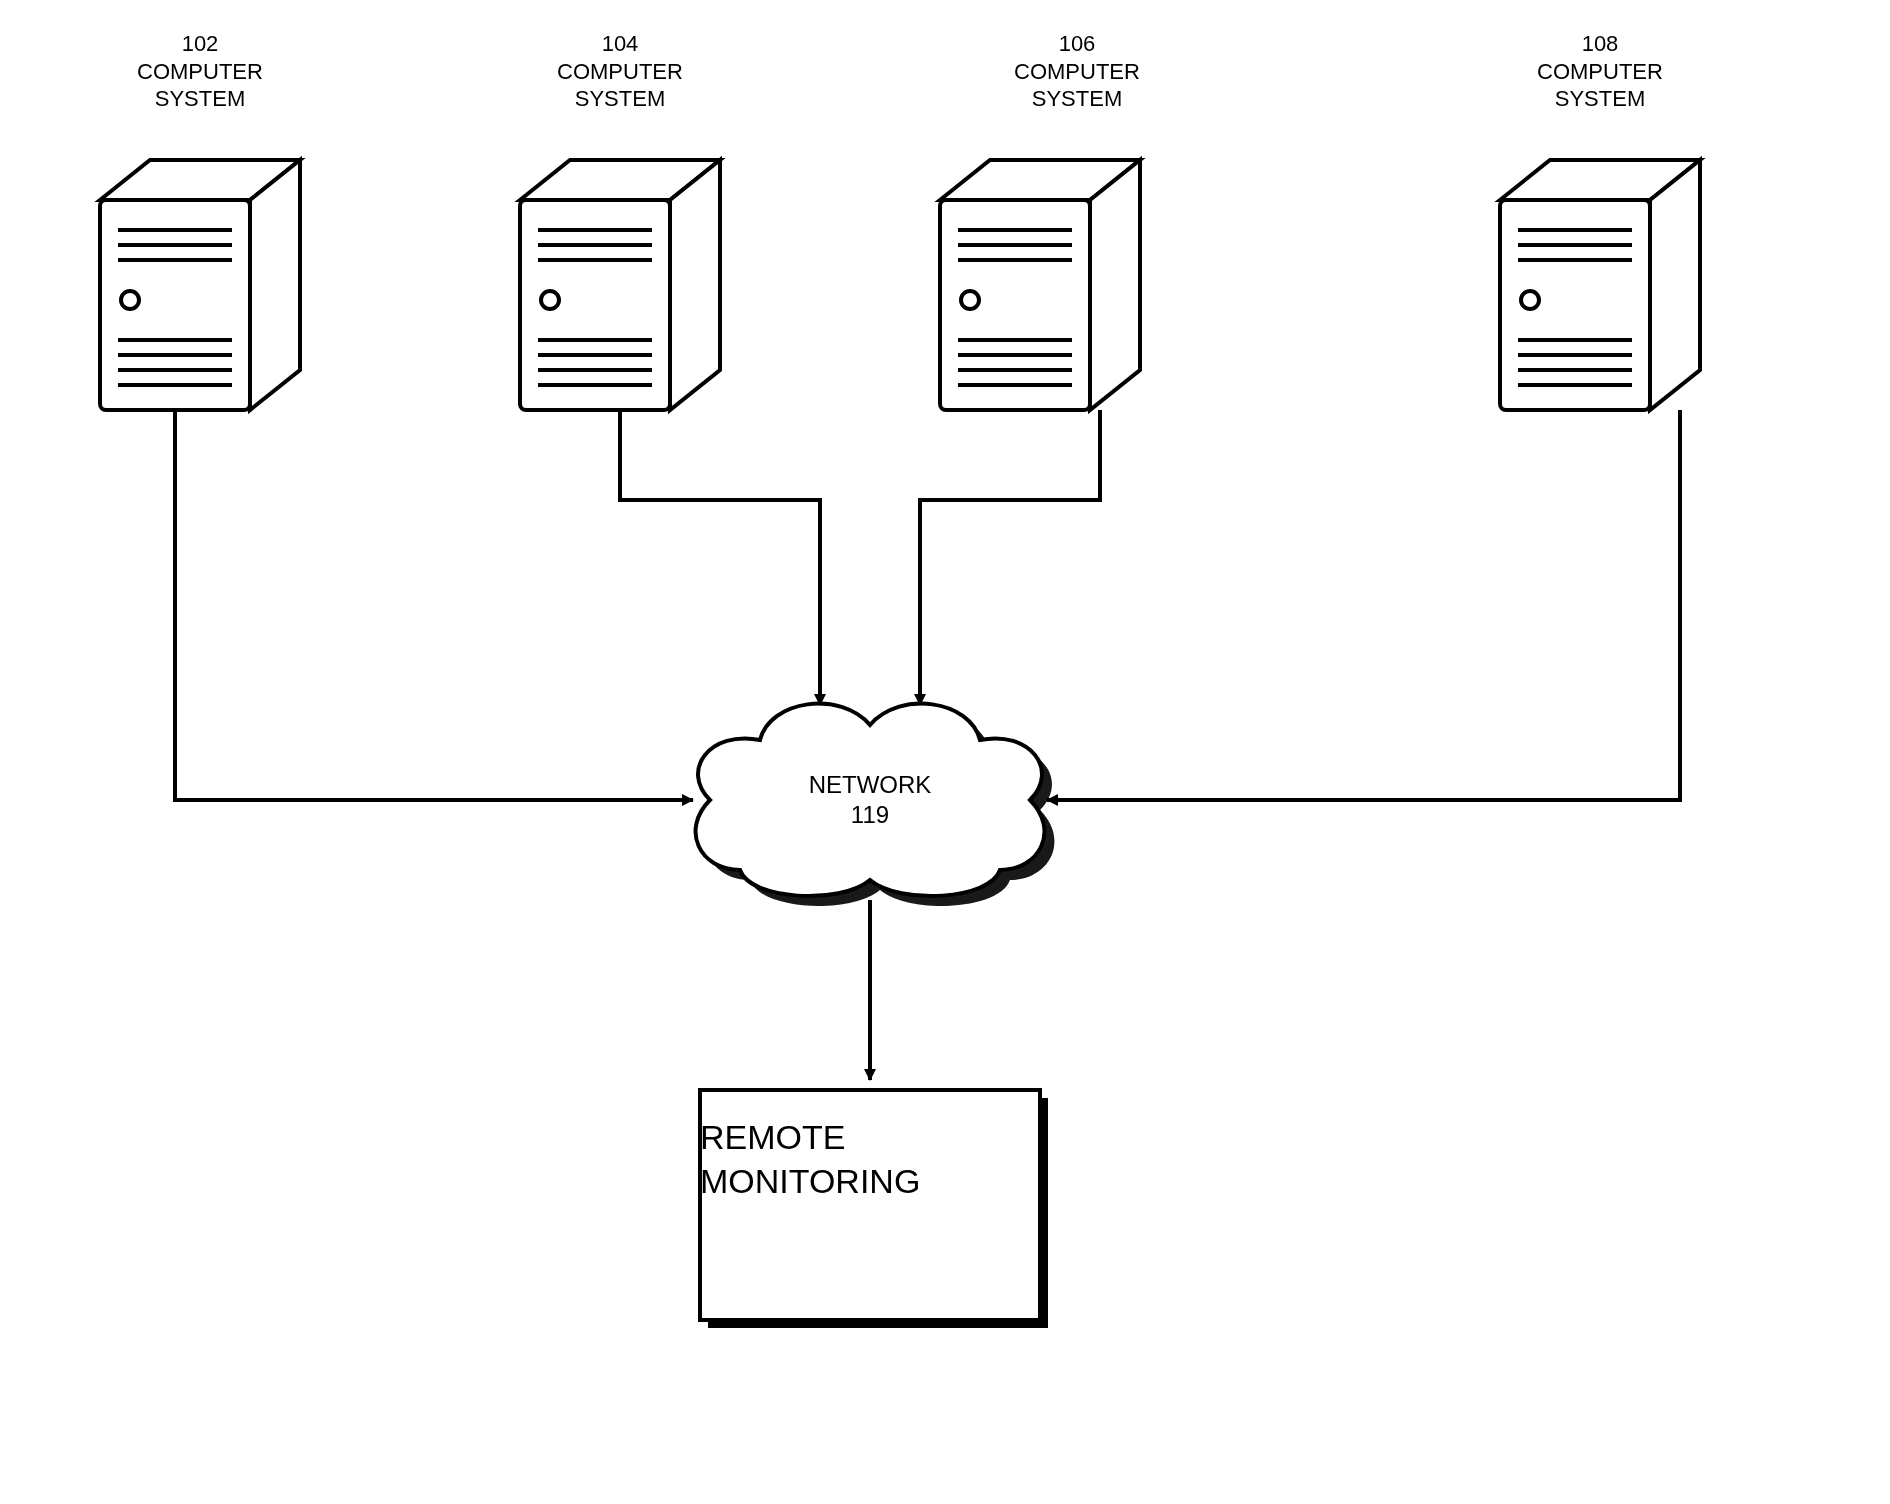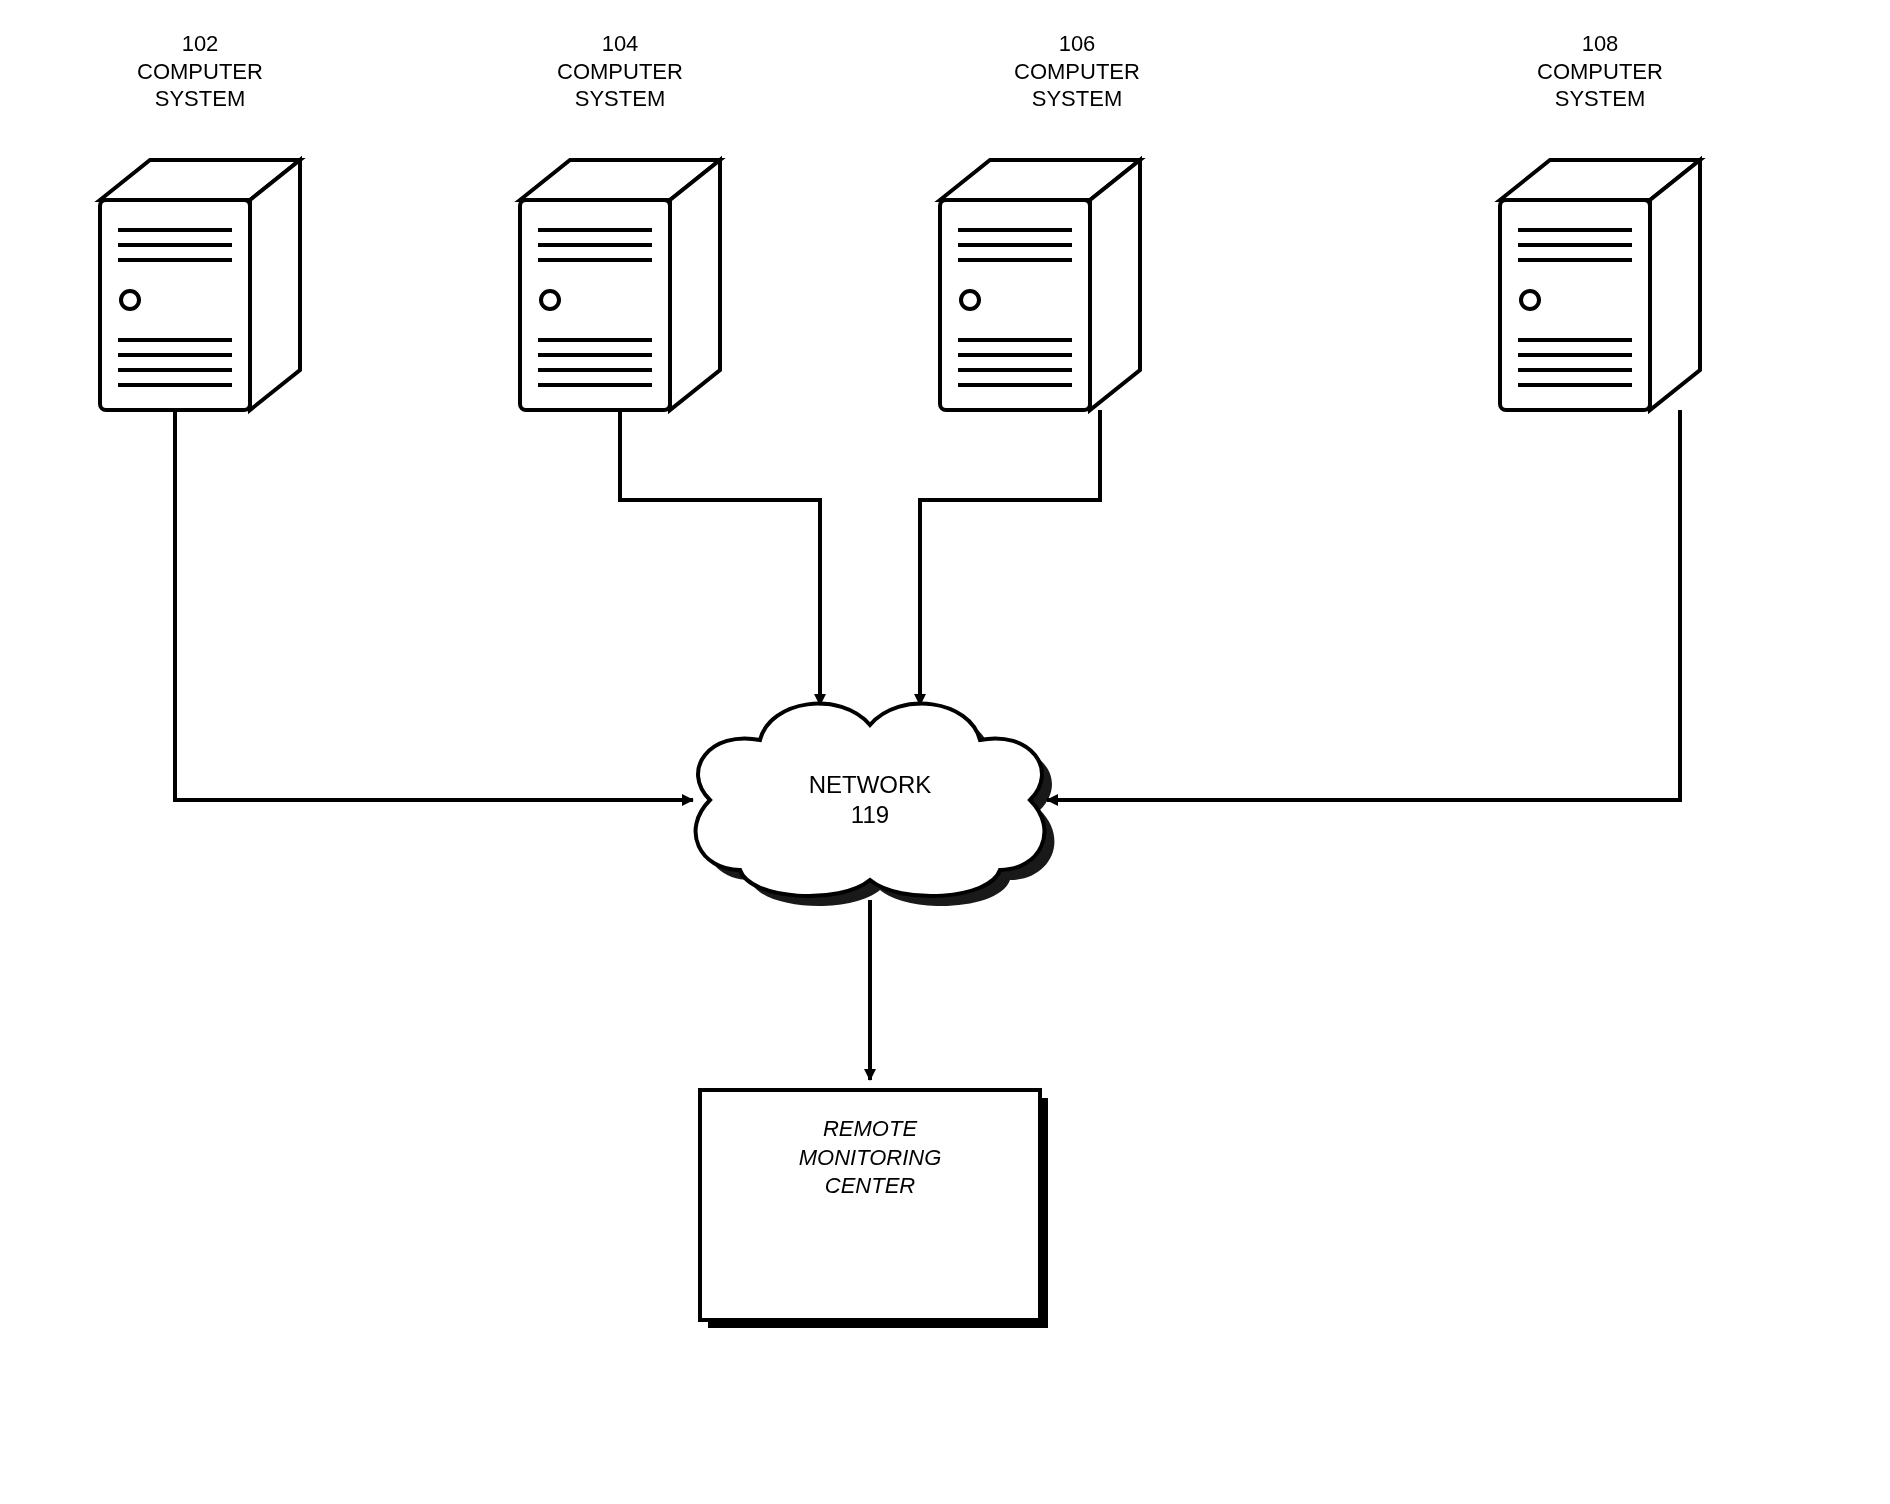--- a/index.html
+++ b/index.html
@@ -22,24 +22,22 @@
       line-height: 1.25;
     }
     .network-label {
       position: absolute;
       text-align: center;
       font-size: 24px;
       line-height: 1.25;
     }
     .rmc-label {
       position: absolute;
-      text-align: center;
-      font-size: 22px;
+      font-size: 34px;
       line-height: 1.3;
-      font-style: italic;
     }
     svg {
       position: absolute;
       top: 0;
       left: 0;
       width: 1890px;
       height: 1504px;
     }
   </style>
 </head>
@@ -178,16 +176,15 @@
 </div>
 
 <div class="network-label" style="left:770px; top:770px; width:200px;">
   <div>NETWORK</div>
   <div>119</div>
 </div>
 
 <div class="rmc-label" style="left:700px; top:1115px; width:340px;">
   <div>REMOTE</div>
   <div>MONITORING</div>
-  <div>CENTER</div>
 </div>
 
 </div>
 
 </body></html>

